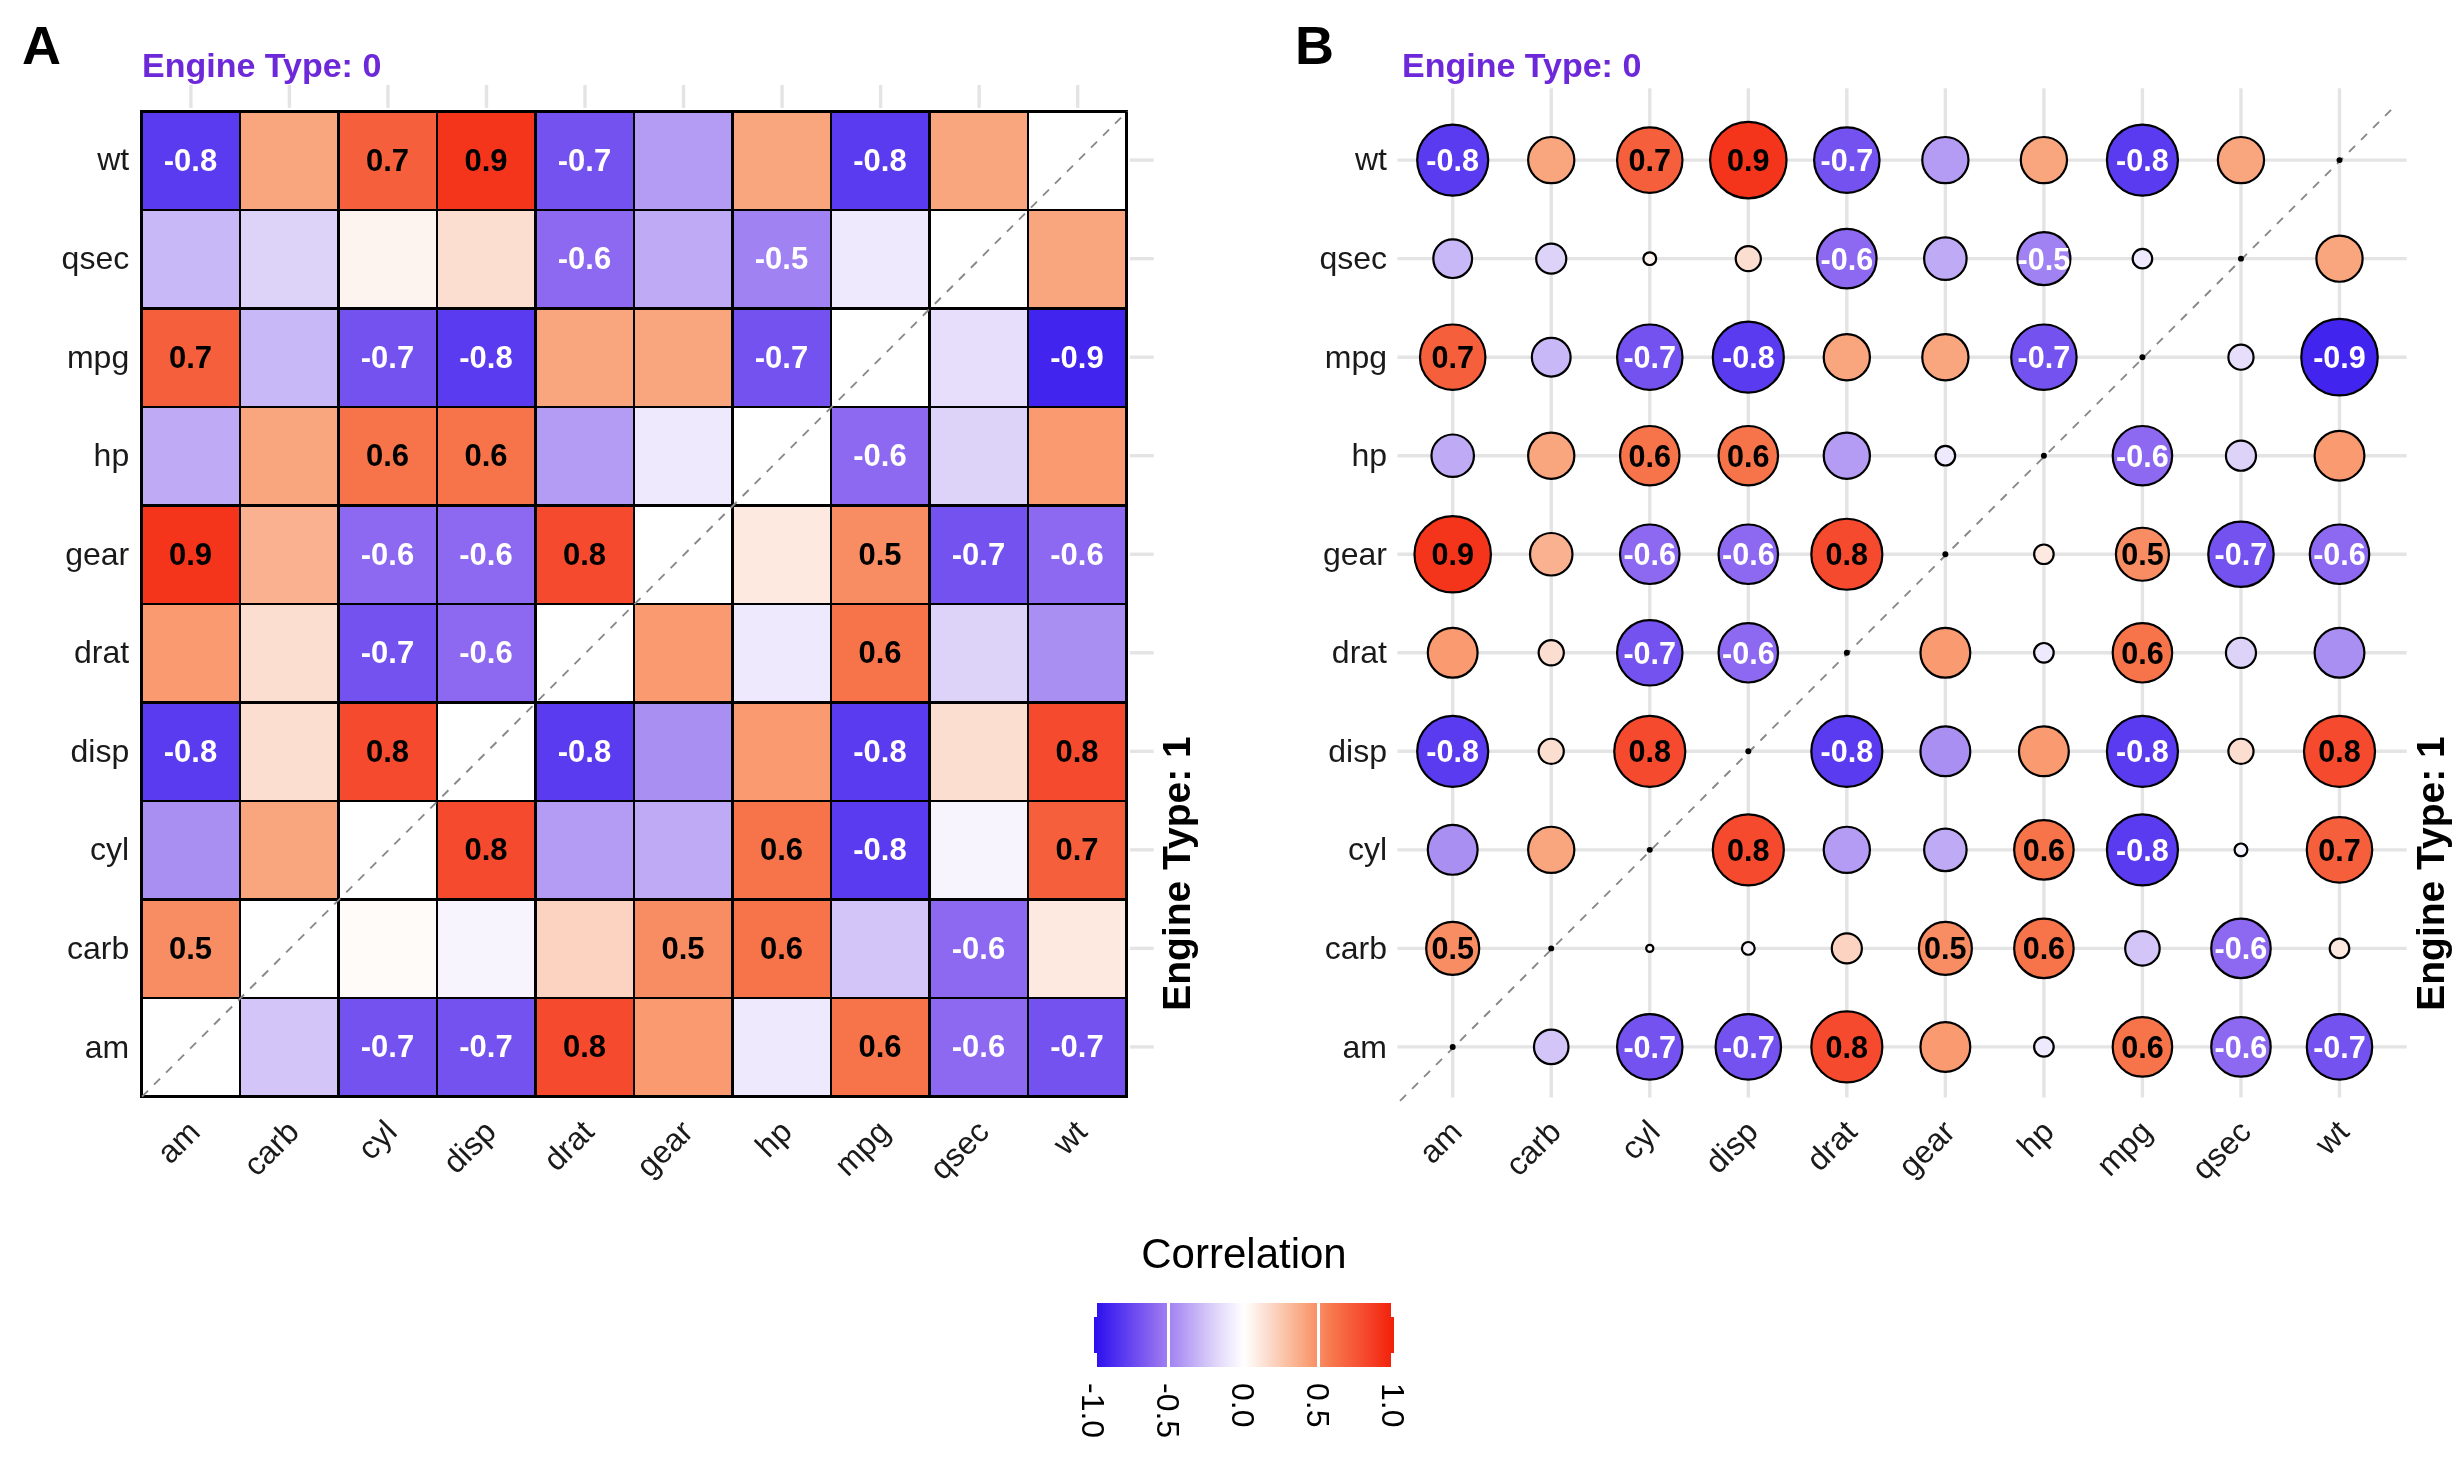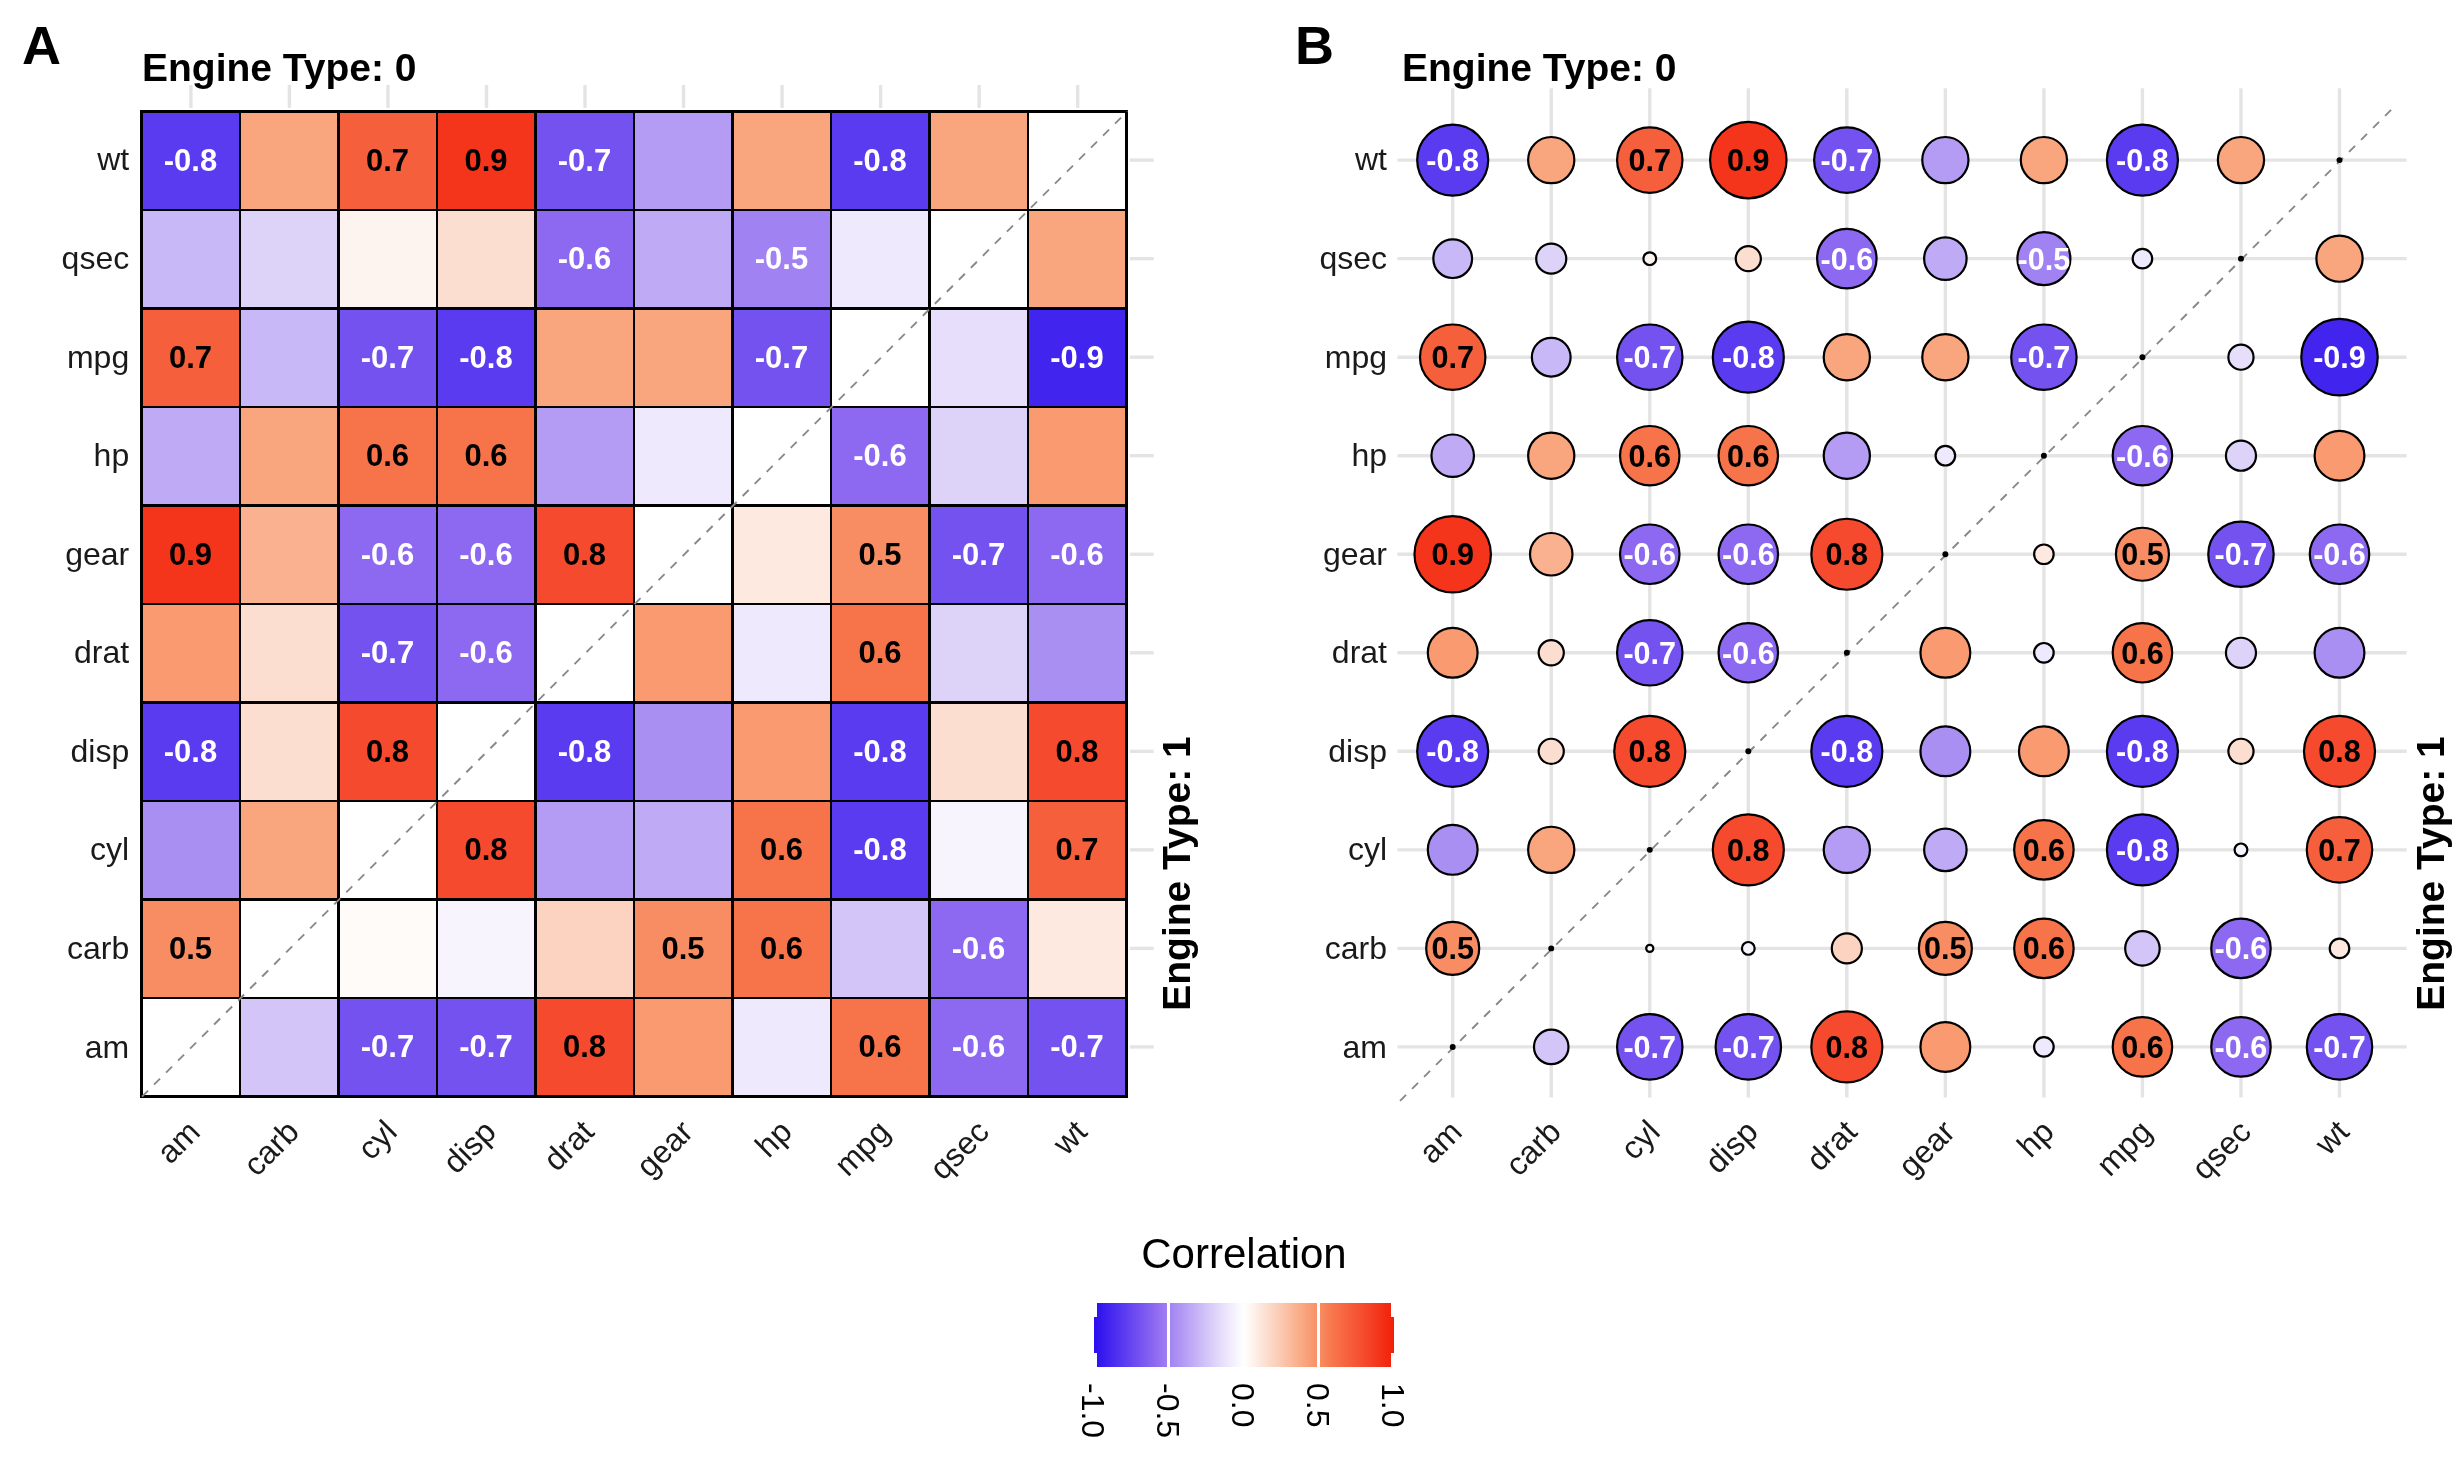--- a/index.html
+++ b/index.html
@@ -1,19 +1,19 @@
 <!DOCTYPE html>
 <html style="font-size:13.6px"><head>
 <meta charset="utf-8">
 <style>
   html,body{margin:0;padding:0;background:#ffffff;}
   .fig{position:relative;width:2462px;height:1478px;background:#ffffff;overflow:hidden;
        font-family:"Liberation Sans",sans-serif;color:#000;}
   .panel-letter{position:absolute;font-size:54px;font-weight:bold;color:#000;}
-  .ptitle{position:absolute;font-size:39px;font-weight:bold;color:#000000;white-space:nowrap;}
+  .ptitle{position:absolute;font-size:34px;font-weight:bold;color:#6d28d9;white-space:nowrap;}
   .strip{position:absolute;width:680px;height:51px;line-height:51px;text-align:center;
          font-size:39px;font-weight:bold;transform:rotate(-90deg);white-space:nowrap;}
   #gridA{position:absolute;left:140px;top:110px;display:grid;
          grid-template-columns:repeat(10,96px);grid-template-rows:repeat(10,96px);
          gap:2.5px;padding:2.5px;background:#000;z-index:1;}
   .cell{width:96px;height:96px;display:flex;align-items:center;justify-content:center;}
   .cell span{font-size:31px;font-weight:bold;}
   #ov{position:absolute;left:0;top:0;z-index:2;pointer-events:none;}
   #ov text{font-family:"Liberation Sans",sans-serif;}
   .ylab{position:absolute;width:136px;height:37px;line-height:37px;text-align:right;

